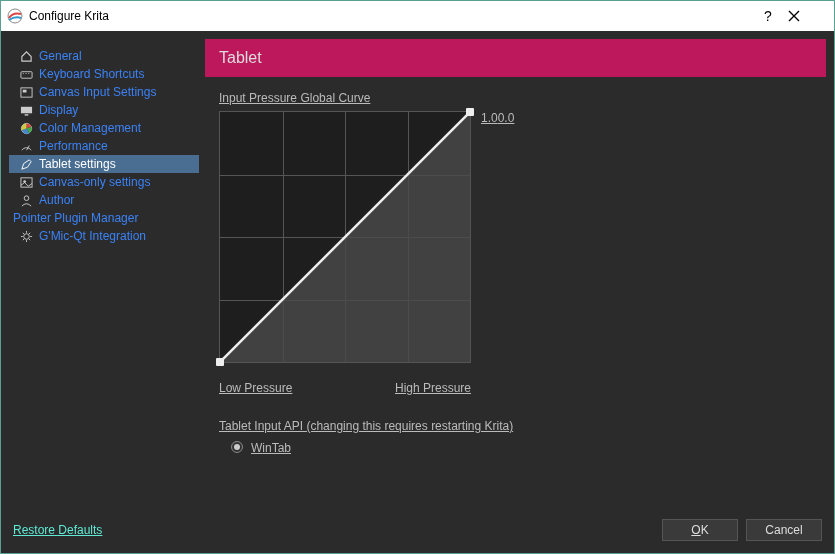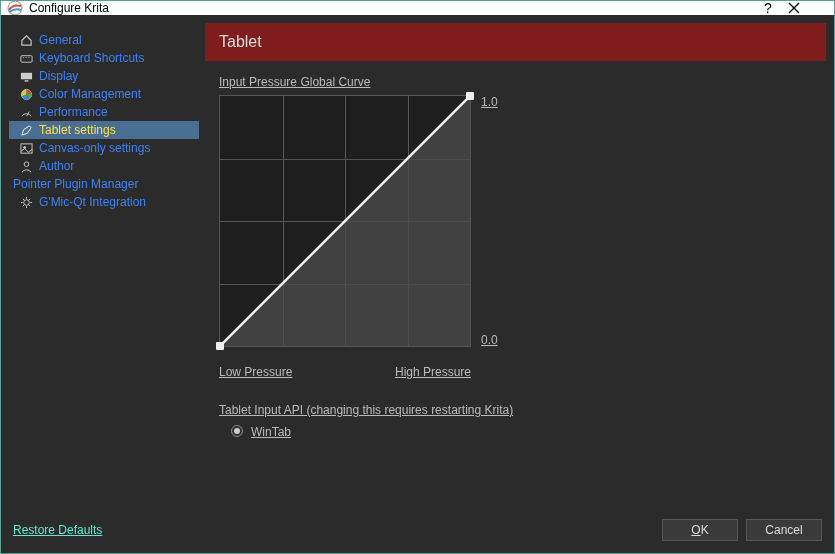--- a/index.html
+++ b/index.html
@@ -1,40 +1,40 @@
 <!DOCTYPE html>
 <html><head>
 <meta charset="utf-8">
 <style>
 * { margin: 0; padding: 0; box-sizing: border-box; font-family: "Segoe UI", Tahoma, sans-serif; font-size: 12px; }
 html, body { width: 835px; height: 554px; background: #2b2b2b; color: #ccc; overflow: hidden; }
 .window { width: 835px; height: 554px; border: 1px solid #5a9f94; background: #2b2b2b; display: flex; flex-direction: column; }
-.titlebar { height: 14px; background: #fff; color: #000; display: flex; align-items: center; padding: 0 6px; }
+.titlebar { height: 30px; background: #fff; color: #000; display: flex; align-items: center; padding: 0 6px; }
 .titlebar .app-icon { width: 16px; height: 16px; margin-right: 6px; }
 .titlebar .title { flex: 1; font-size: 12px; }
 .titlebar .help { width: 40px; text-align: center; font-size: 14px; cursor: pointer; }
 .titlebar .close { width: 40px; text-align: center; font-size: 14px; cursor: pointer; }
 .body { flex: 1; display: flex; padding: 8px 8px 0 8px; gap: 6px; background: #2b2b2b; }
 .sidebar { width: 190px; background: #2b2b2b; padding-top: 8px; }
 .sidebar-item { display: flex; align-items: center; height: 18px; padding: 0 4px 0 10px; cursor: pointer; color: #3b82f6; gap: 6px; }
-.sidebar-item.selected { background: #4a6e91; color: #fde047; }
+.sidebar-item.selected { background: #4a6e91; color: #ffffff; }
 .sidebar-item.noicon { padding-left: 4px; }
 .sidebar-item .icon { width: 14px; height: 14px; display: flex; align-items: center; justify-content: center; flex-shrink: 0; }
 .content { flex: 1; display: flex; flex-direction: column; }
-.panel-header { background: #7f1d1d; padding: 10px 14px; font-size: 16px; color: #ddd; }
+.panel-header { background: #be185d; padding: 10px 14px; font-size: 16px; color: #ddd; }
 .panel-body { flex: 1; padding: 14px 14px 0 14px; color: #bbb; text-decoration: underline; }
 .curve-label { margin-bottom: 6px; }
 .curve-wrap { display: flex; align-items: flex-start; }
 .curve { position: relative; width: 252px; height: 252px; background: #1e1e1e; border: 1px solid #555; }
 .curve .gridline-v { position: absolute; top: 0; bottom: 0; width: 1px; background: #555; }
 .curve .gridline-h { position: absolute; left: 0; right: 0; height: 1px; background: #555; }
 .curve .fill { position: absolute; left: 0; bottom: 0; width: 100%; height: 100%; background: linear-gradient(to top right, rgba(120,120,120,0.55) 0%, rgba(120,120,120,0.55) 49.5%, transparent 50%); clip-path: polygon(0 100%, 100% 0, 100% 100%); background: #4a4a4a; opacity: 0.8; }
 .curve .diag { position: absolute; left: 0; top: 0; width: 100%; height: 100%; }
 .curve .handle { position: absolute; width: 8px; height: 8px; background: #eee; border-radius: 1px; transform: translate(-50%, -50%); }
-.ylabels { display: flex; flex-direction: column; justify-content: space-between; height: 252px; padding-left: 10px; font-size: 12px; }
+.ylabels { display: flex; flex-direction: row; justify-content: space-between; height: 252px; padding-left: 10px; font-size: 12px; }
 .xlabels { width: 252px; display: flex; justify-content: space-between; margin-top: 18px; font-size: 12px; }
 .api-section { margin-top: 24px; }
 .api-title { margin-bottom: 4px; }
 .radio-row { display: flex; align-items: flex-start; gap: 8px; padding: 4px 0 4px 12px; cursor: pointer; }
 .radio { width: 12px; height: 12px; border-radius: 50%; border: 1px solid #888; display: flex; align-items: center; justify-content: center; background: #333; }
 .radio .dot { width: 6px; height: 6px; border-radius: 50%; background: #ccc; }
 .radio-label .ul { text-decoration: underline; }
 .footer { height: 40px; display: flex; align-items: center; padding: 0 12px 6px 12px; gap: 8px; }
 .footer .spacer { flex: 1; }
 .btn { min-width: 76px; height: 22px; background: #3a3a3a; border: 1px solid #555; color: #ddd; display: flex; align-items: center; justify-content: center; cursor: pointer; padding: 0 10px; }
@@ -76,20 +76,29 @@
       <div class="sidebar-item">
         <span class="icon">
             <svg width="13" height="13" viewBox="0 0 14 14">
               <rect x="1" y="4" width="12" height="7" rx="1" fill="none" stroke="#ccc"></rect>
               <line x1="3" y1="6" x2="4" y2="6" stroke="#ccc"></line>
               <line x1="6" y1="6" x2="7" y2="6" stroke="#ccc"></line>
               <line x1="9" y1="6" x2="10" y2="6" stroke="#ccc"></line>
             </svg>
           </span>
         <span>Keyboard Shortcuts</span>
+      </div>
+      <div class="sidebar-item">
+        <span class="icon">
+            <svg width="13" height="13" viewBox="0 0 14 14">
+              <rect x="1" y="2" width="12" height="10" fill="none" stroke="#ccc"></rect>
+              <rect x="3" y="4" width="4" height="3" fill="#ccc"></rect>
+            </svg>
+          </span>
+        <span>Canvas Input Settings</span>
       </div>
       <div class="sidebar-item">
         <span class="icon">
             <svg width="13" height="13" viewBox="0 0 14 14">
               <rect x="1" y="3" width="12" height="7" fill="#ccc"></rect>
               <rect x="5" y="11" width="4" height="1.5" fill="#ccc"></rect>
             </svg>
           </span>
         <span>Display</span>
       </div>

